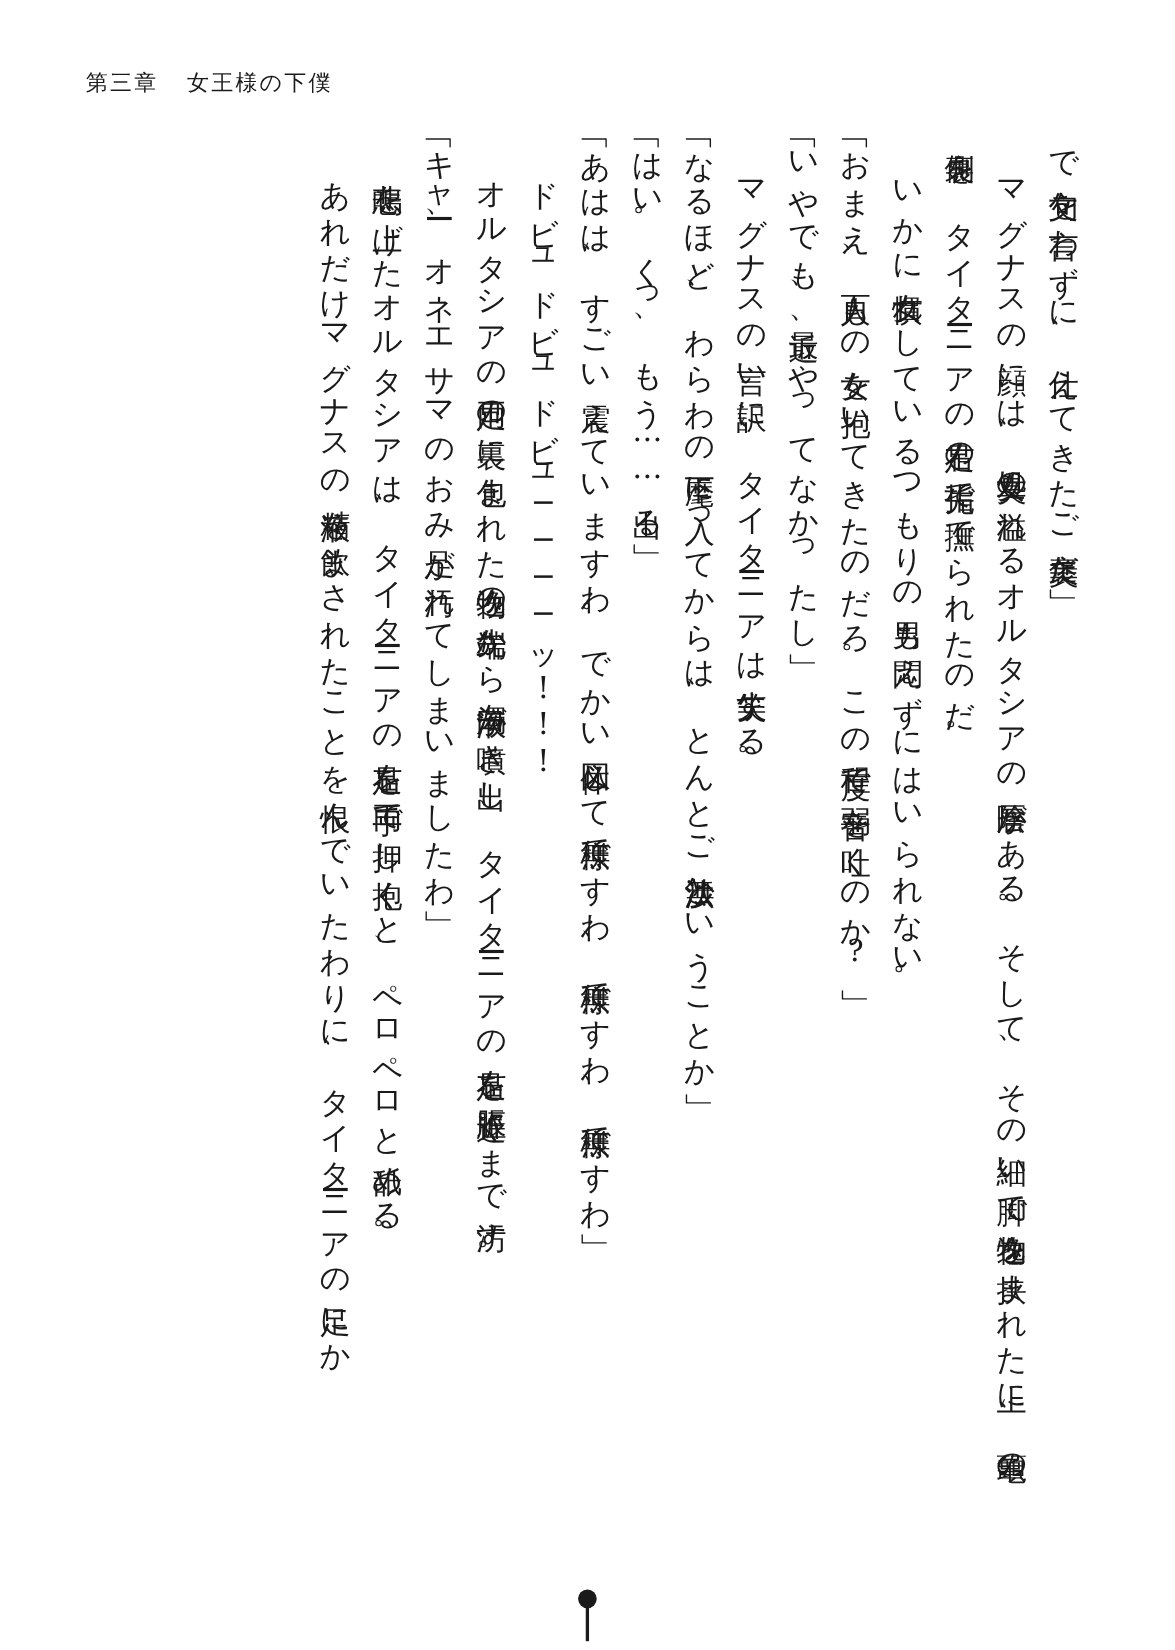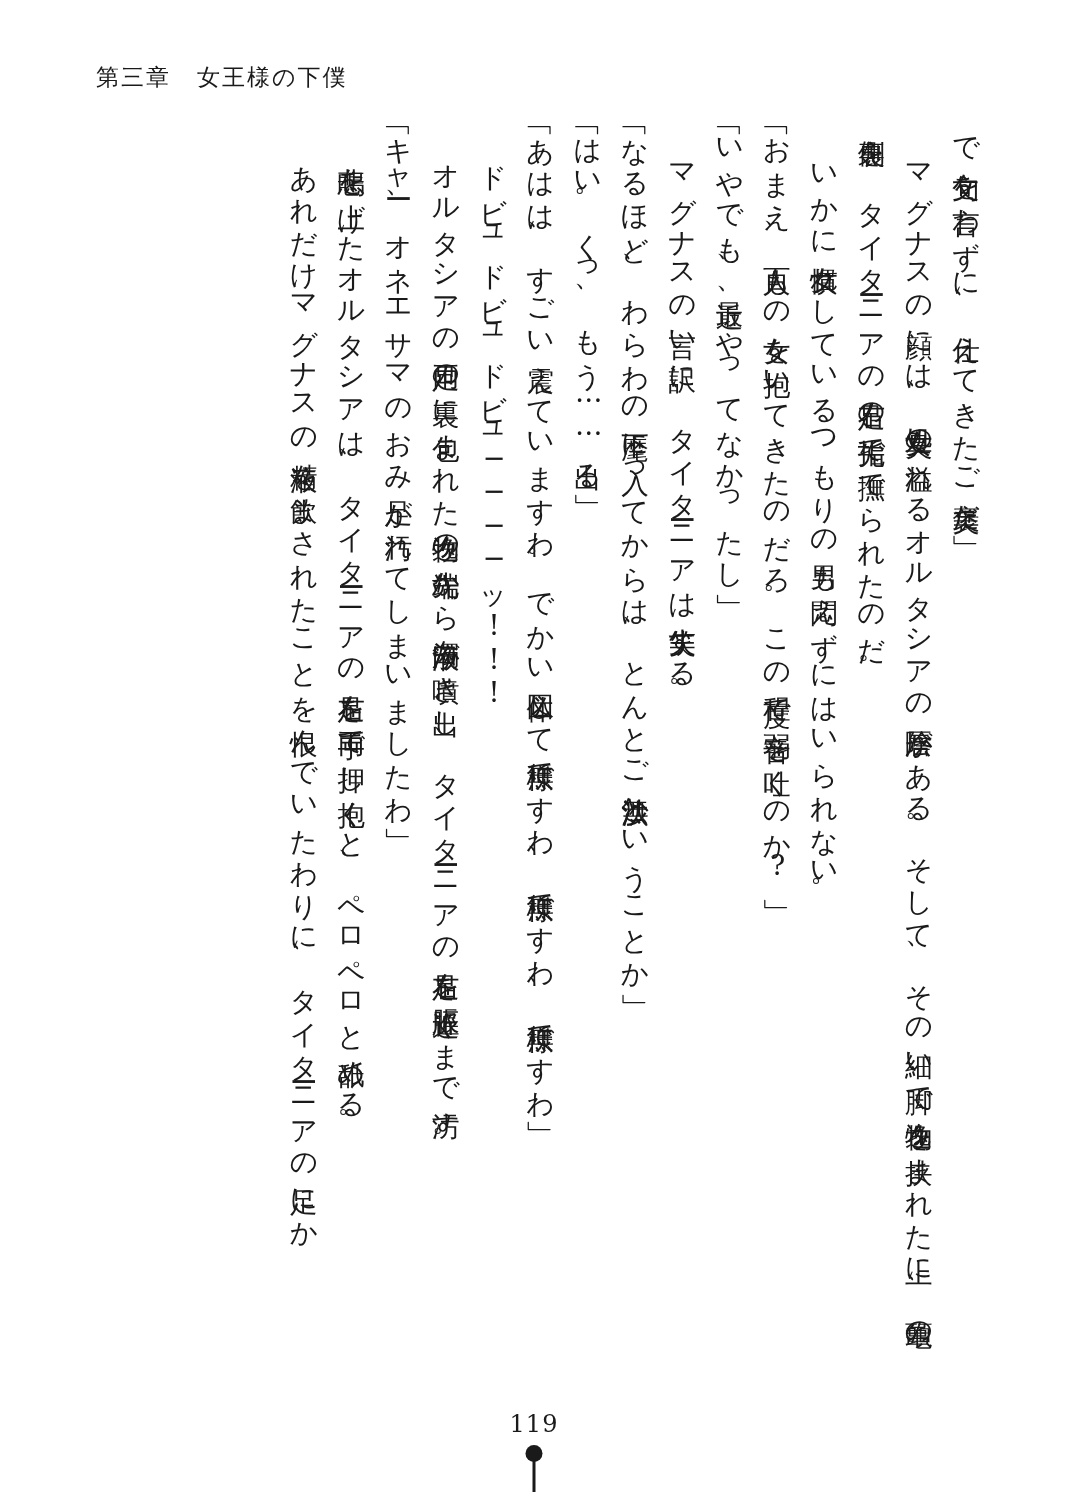--- a/index.html
+++ b/index.html
@@ -13,22 +13,22 @@
     height: 1500px;
     background: #ffffff;
     overflow: hidden;
     font-family: "DejaVu Serif", "Liberation Serif", serif;
     color: #1a1a1a;
   }
   
   .running-header {
     position: absolute;
     top: 62px;
-    left: 96px;
-    font-size: 23px;
+    left: 78px;
+    font-size: 20px;
     letter-spacing: 2px;
     white-space: nowrap;
     color: #1a1a1a;
     font-family: Liberation Serif, serif;
   }
   .running-header .chap-num {
     margin-right: 26px;
   }
   
   .vtext {
@@ -102,17 +102,16 @@
     <p>「なるほど、わらわの麾下に入ってからは、とんとご無沙汰ということか」</p>
     <p>「はい。くっ、もう……出る」</p>
     <p>「あはは、すごい震えていますわ。でかい図体して無様ですわ、無様ですわ、無様ですわ」</p>
     <p class="ind">ドビュドビュドビュ────ッ!!!</p>
     <p class="ind">オルタシアの両足の裏に包まれた逸物の先端から白濁液が噴き出し、タイターニアの右足を脹脛近くまで汚す。</p>
     <p>「キャー、オネエサマのおみ足が汚れてしまいましたわ」</p>
     <p class="ind">悲鳴を上げたオルタシアは、タイターニアの右足を両手で押し抱くと、ペロペロと舐める。</p>
     <p class="ind">あれだけマグナスの精液を飲まされたことを恨んでいたわりに、タイターニアの足にか</p>
   </div>
 
-  <div class="folio">119</div>
   <div class="folio-dot"></div>
   <div class="folio-rule"></div>
 
 </div>
 
 </body></html>

